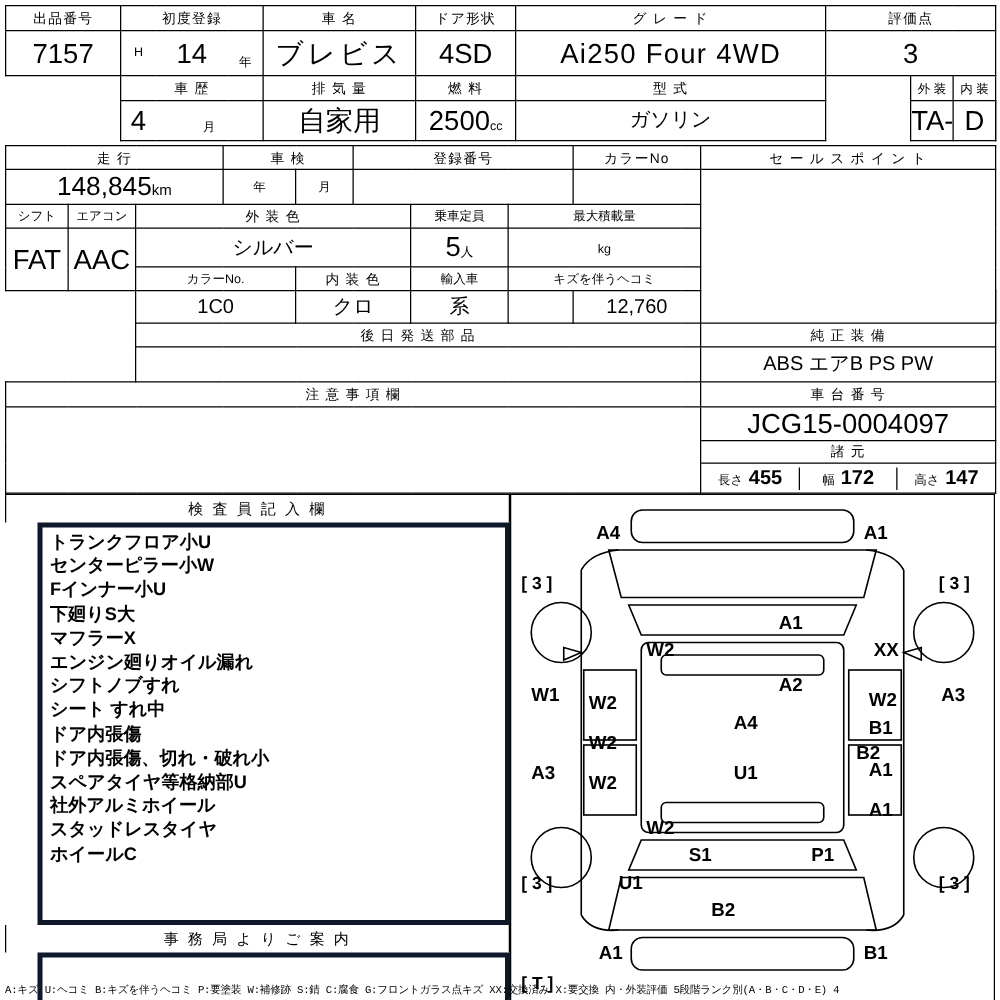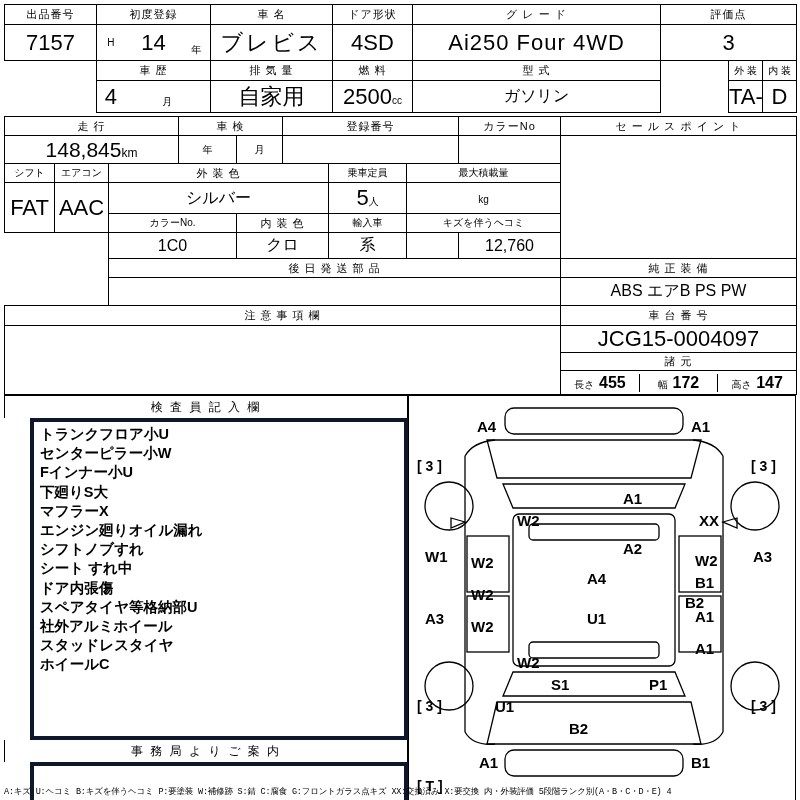--- a/index.html
+++ b/index.html
@@ -262,20 +262,21 @@
       <div class="boxbody inspect-list" style="height:322px">
         <div>トランクフロア小U</div>
         <div>センターピラー小W</div>
         <div>Fインナー小U</div>
         <div>下廻りS大</div>
         <div>マフラーX</div>
         <div>エンジン廻りオイル漏れ</div>
         <div>シフトノブすれ</div>
         <div>シート すれ中</div>
         <div>ドア内張傷</div>
+        <div>ドア内張傷、切れ・破れ小</div>
         <div>スペアタイヤ等格納部U</div>
         <div>社外アルミホイール</div>
         <div>スタッドレスタイヤ</div>
         <div>ホイールC</div>
       </div>
       <div class="boxhdr" style="border-top:none">事 務 局 よ り ご 案 内</div>
       <div class="boxbody office-box"></div>
     </div>
 
     <div class="lower-right">

